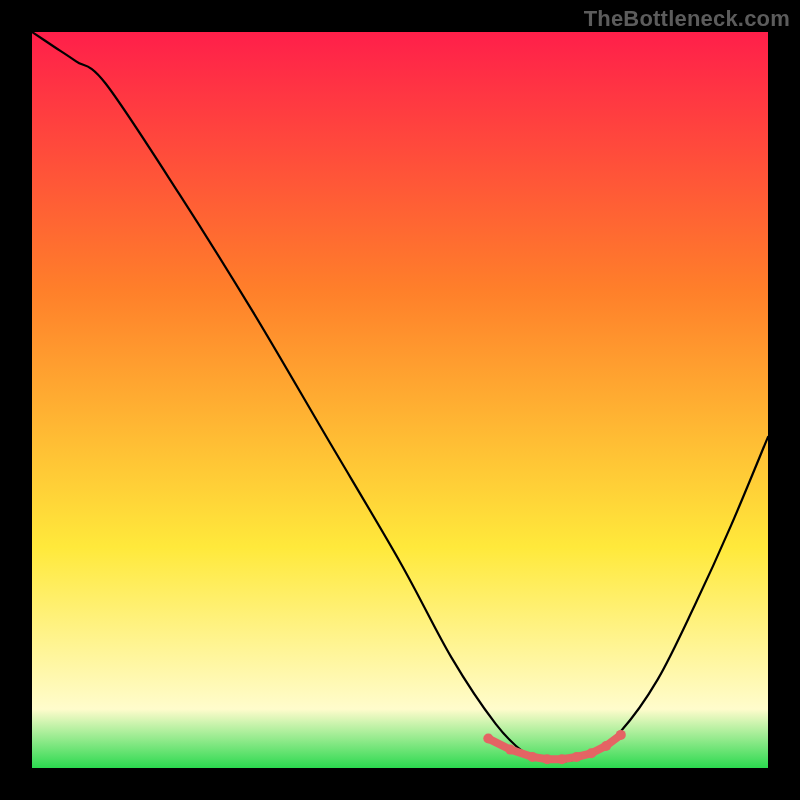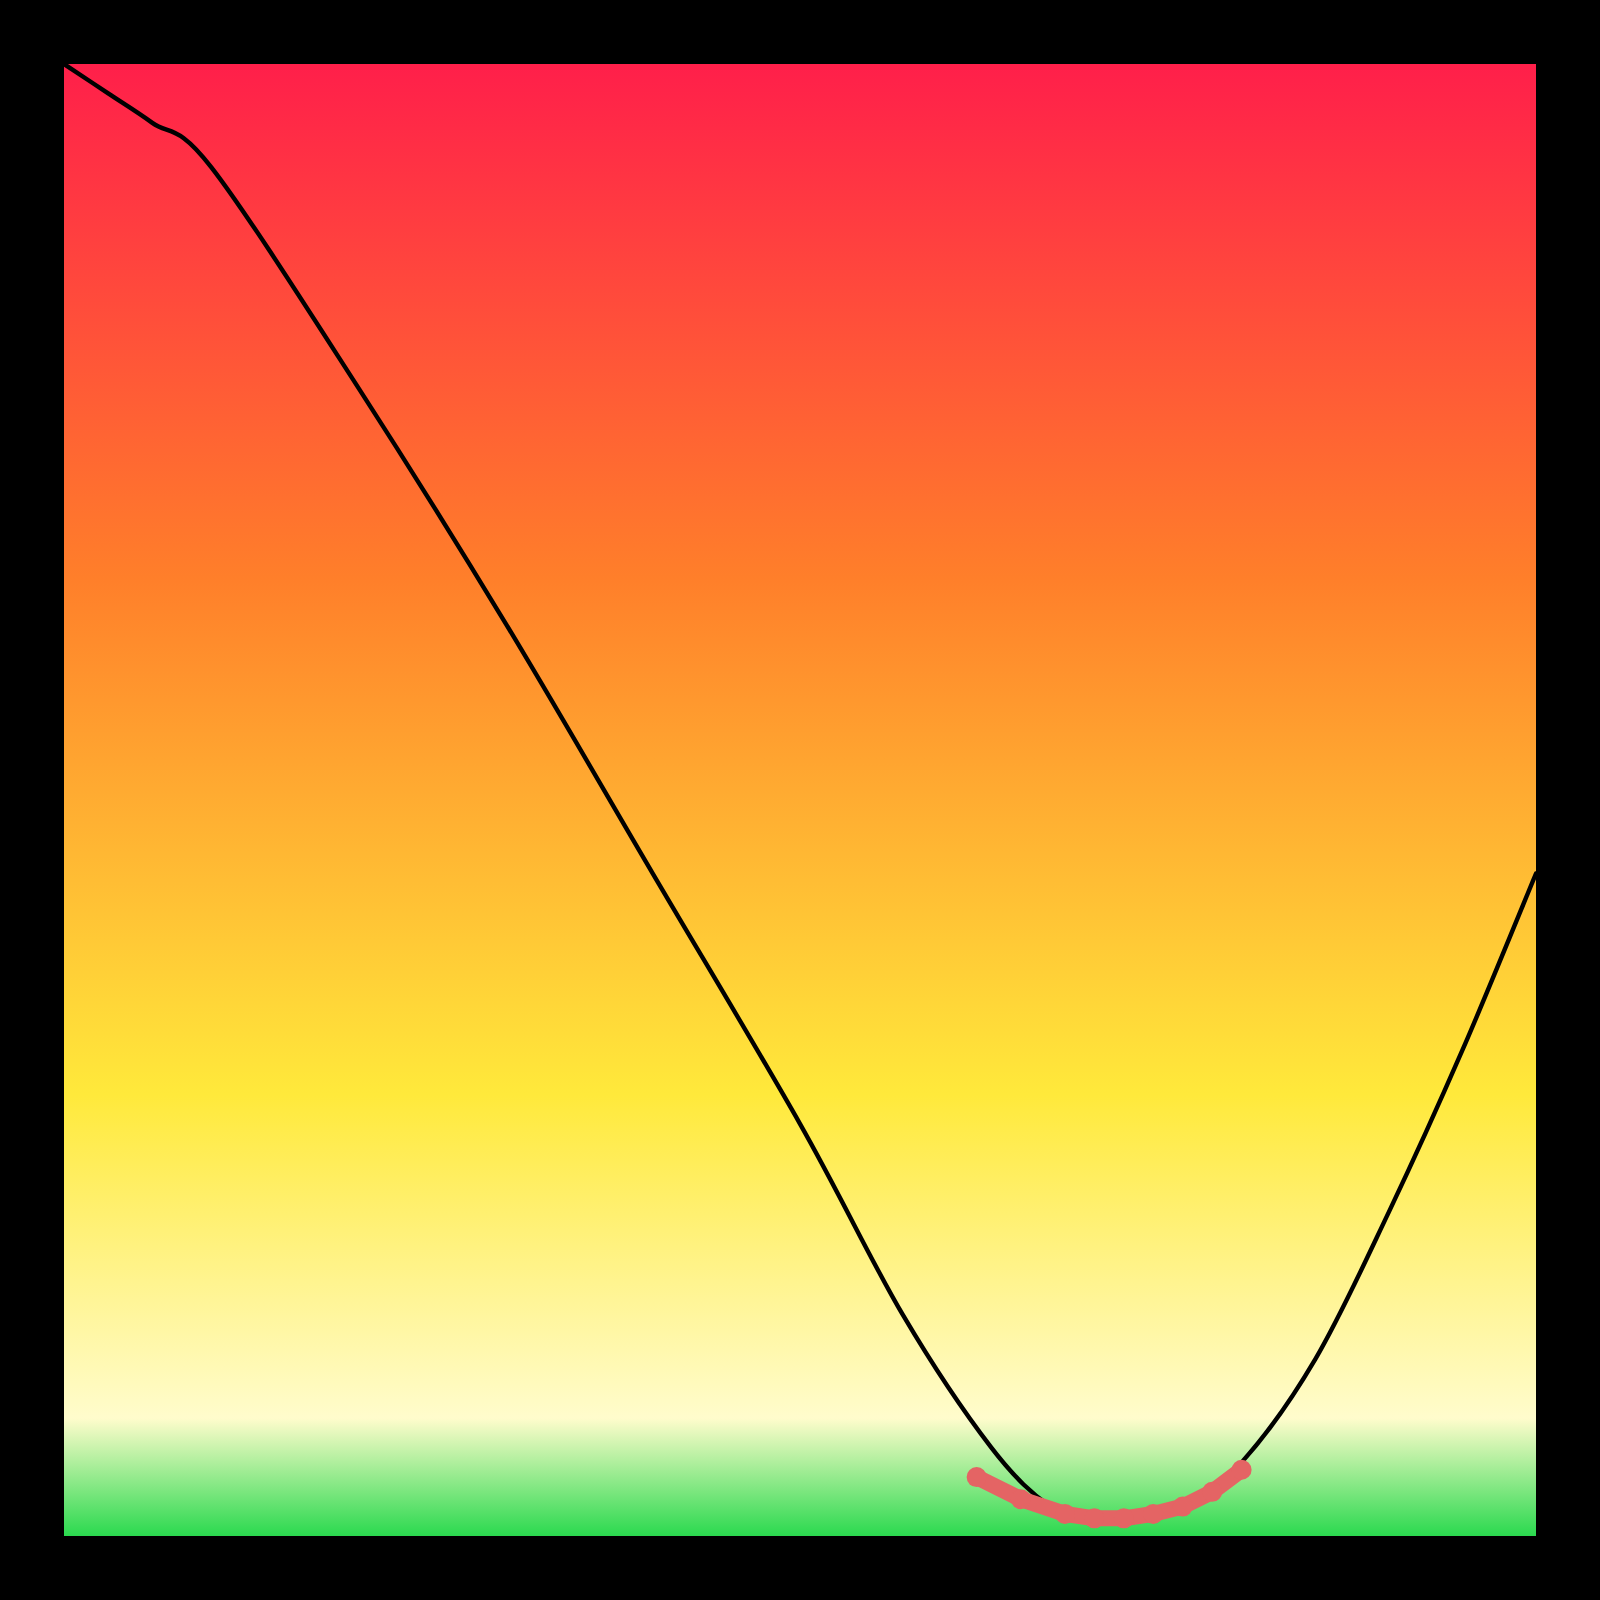--- a/index.html
+++ b/index.html
@@ -53,20 +53,21 @@
   }
   .highlight-dot {
     fill: #e46464;
   }
 </style>
 </head>
 <body>
 
 <div class="frame">
 
+  <div class="watermark">TheBottleneck.com</div>
 
   <div class="plot-wrap">
     <svg class="plot" viewBox="0 0 736 736">
       <defs>
         <linearGradient id="bg-grad" x1="0" y1="0" x2="0" y2="1">
           <stop id="g0" offset="0%" stop-color="#ff1f4a"></stop>
           <stop id="g1" offset="35%" stop-color="#ff7f2a"></stop>
           <stop id="g2" offset="70%" stop-color="#ffe93b"></stop>
           <stop id="g3" offset="92%" stop-color="#fffccc"></stop>
           <stop id="g4" offset="100%" stop-color="#2bd94f"></stop>

